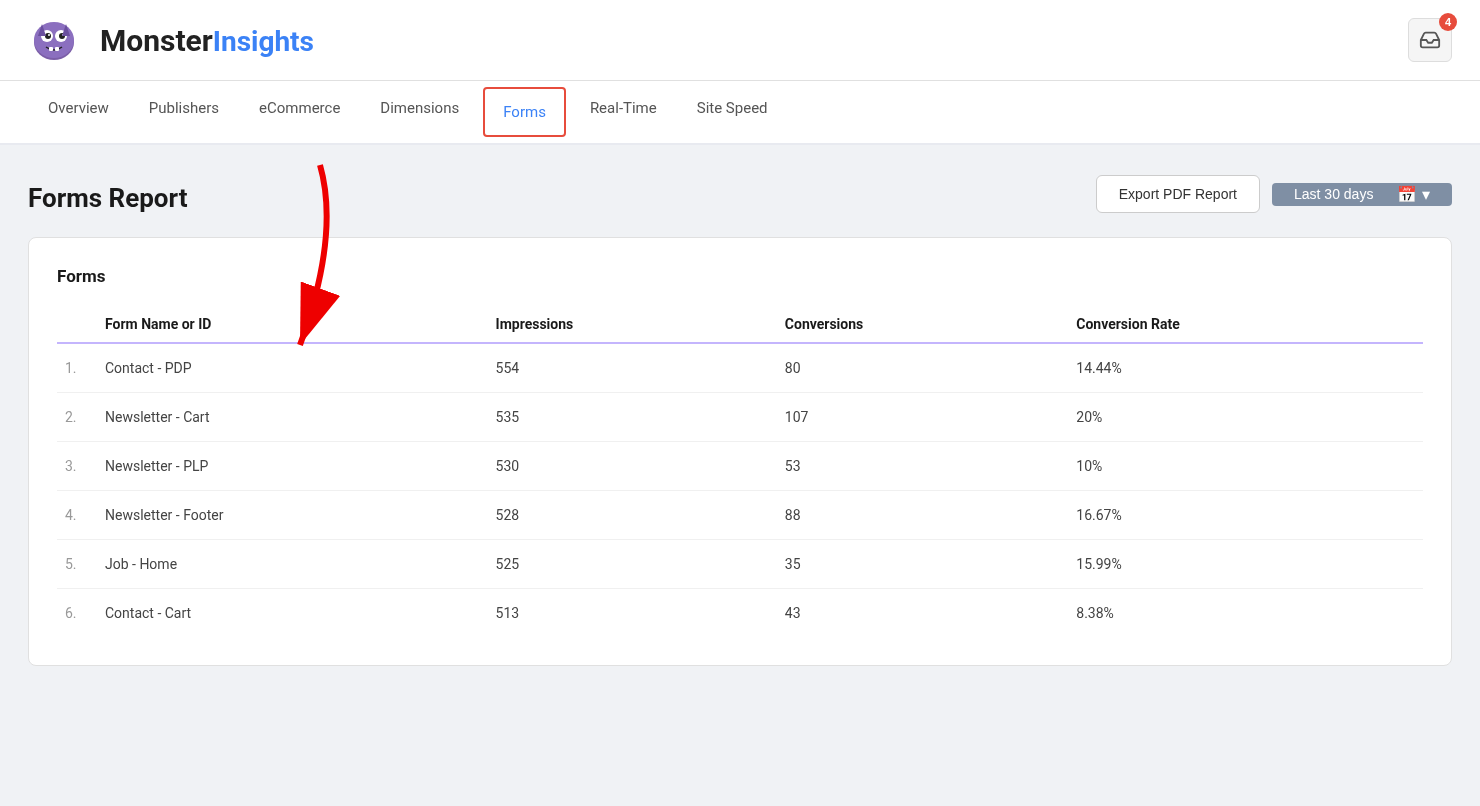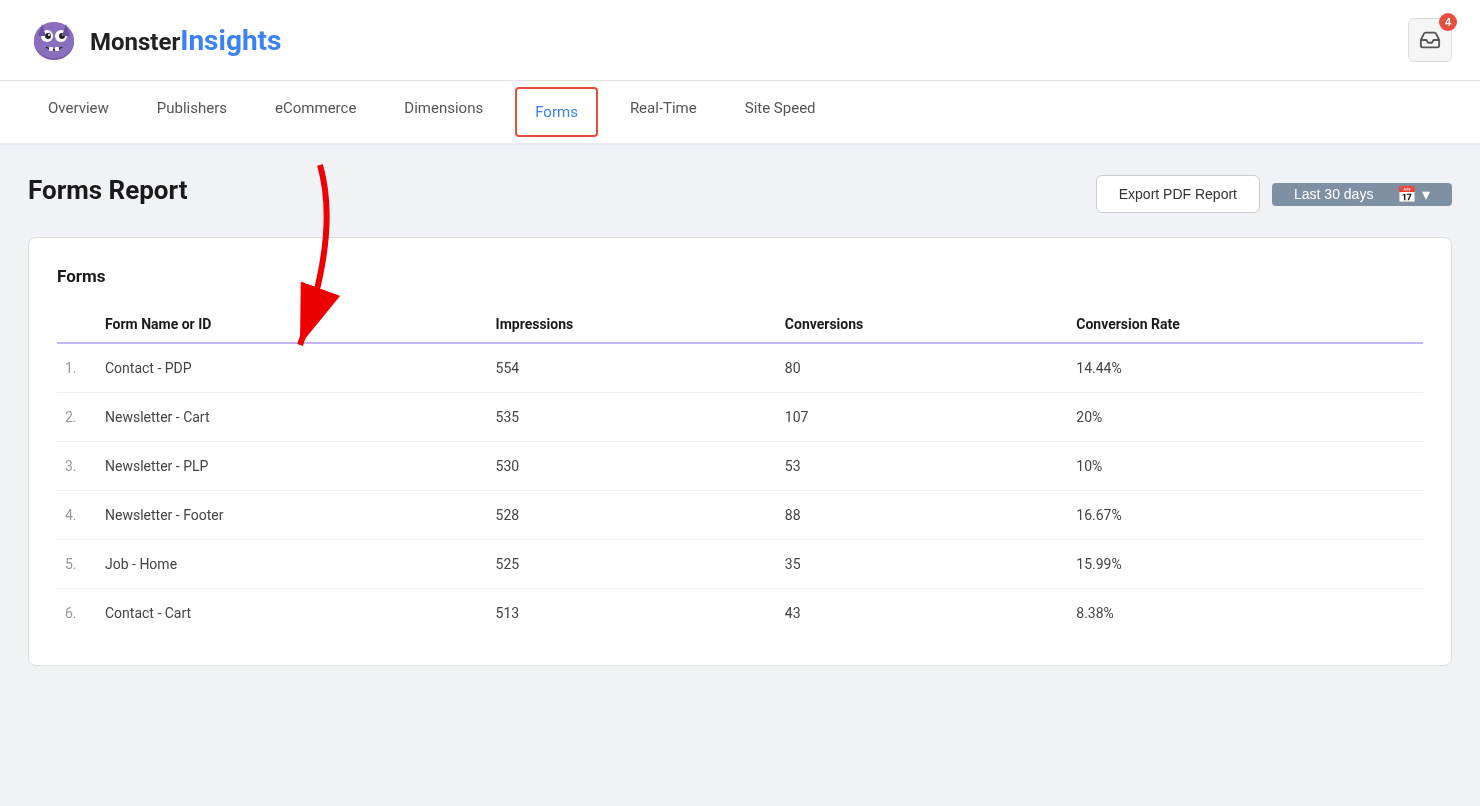--- a/index.html
+++ b/index.html
@@ -50,21 +50,21 @@
       align-items: center;
       justify-content: center;
     }
 
     
     .nav-bar {
       background: #fff;
       padding: 0 28px;
       border-bottom: 2px solid #e8eaf0;
       display: flex;
-      gap: 8px;
+      gap: 0;
     }
     .nav-item {
       padding: 18px 20px;
       font-size: 15px;
       color: #555;
       cursor: pointer;
       border-bottom: 3px solid transparent;
       margin-bottom: -2px;
       white-space: nowrap;
     }
@@ -88,21 +88,21 @@
       position: absolute;
       top: 10px;
       left: 200px;
       pointer-events: none;
       z-index: 10;
     }
 
     
     .report-header {
       display: flex;
-      align-items: flex-start;
+      align-items: flex-end;
       justify-content: space-between;
       margin-bottom: 24px;
     }
     .report-title {
       font-size: 26px;
       font-weight: 700;
       color: #1a1a1a;
     }
     .report-actions {
       display: flex;
@@ -198,21 +198,21 @@
 
       <polygon points="14,10 18,22 10,22" fill="#6a4f9e"></polygon>
       <polygon points="38,10 42,22 34,22" fill="#6a4f9e"></polygon>
 
       <path d="M18 33 Q26 39 34 33" stroke="#222" stroke-width="1.5" fill="none"></path>
 
       <rect x="21" y="33" width="4" height="4" rx="1" fill="white"></rect>
       <rect x="27" y="33" width="4" height="4" rx="1" fill="white"></rect>
     </svg>
     <div>
-      <span style="font-size:24px; font-weight:700; color:#222;">Monster</span><span style="font-size:28px; font-weight:700; color:#3b82f6;">Insights</span>
+      <span style="font-size:30px; font-weight:700; color:#222;margin-left:10px;">Monster</span><span style="font-size:28px; font-weight:700; color:#3b82f6;">Insights</span>
     </div>
   </div>
   <button class="notification-btn">
 
     <svg width="22" height="22" viewBox="0 0 24 24" fill="none" stroke="#555" stroke-width="2">
       <polyline points="22 12 16 12 14 15 10 15 8 12 2 12"></polyline>
       <path d="M5.45 5.11L2 12v6a2 2 0 002 2h16a2 2 0 002-2v-6l-3.45-6.89A2 2 0 0016.76 4H7.24a2 2 0 00-1.79 1.11z"></path>
     </svg>
     <span class="notification-badge">4</span>
   </button>

